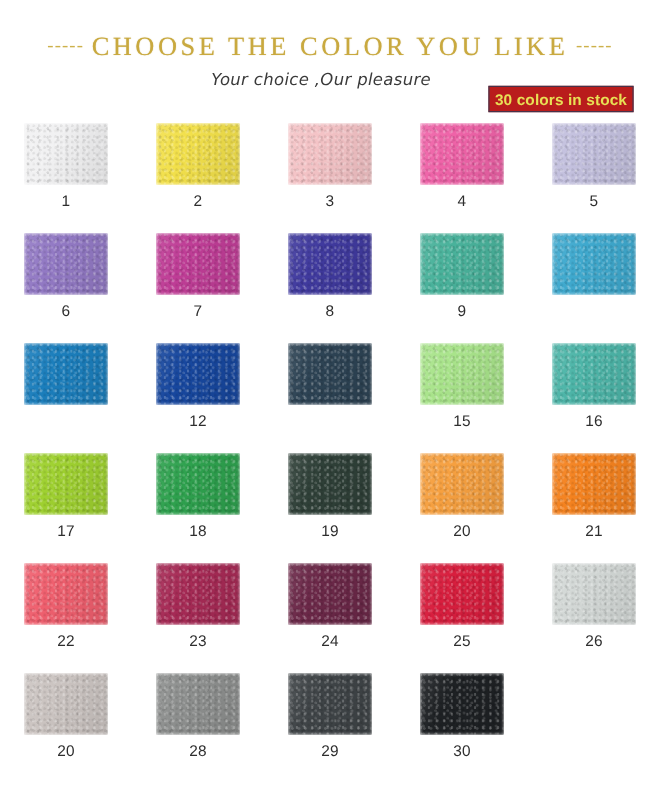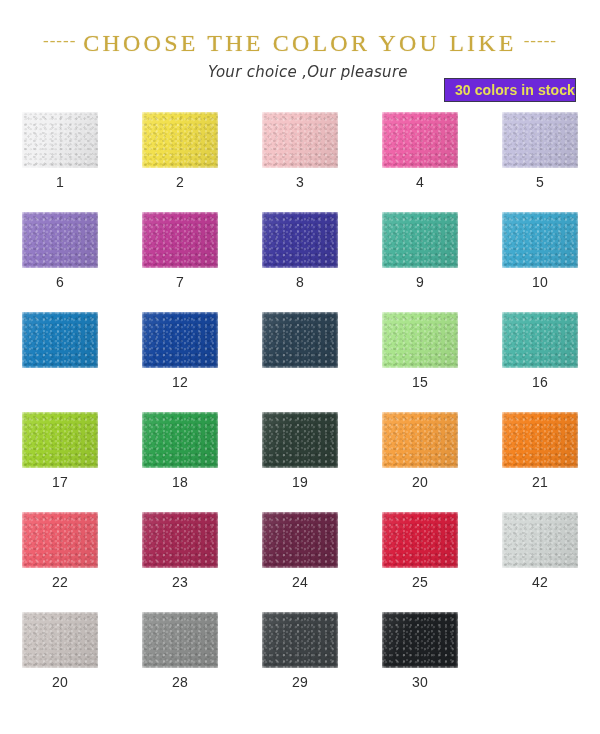--- a/index.html
+++ b/index.html
@@ -50,42 +50,42 @@
     vertical-align: middle;
     position: relative;
     top: -3px;
   }
   .title-dash.left  { margin-right: 7px; }
   .title-dash.right { margin-left: 7px; }
 
   #subtitle {
     position: absolute;
     top: 63px;
-    left: 16px;
+    left: 0;
     width: 584px;
     text-align: center;
     font-family: "DejaVu Sans", sans-serif;
     font-style: italic;
     font-size: 15px;
     letter-spacing: 0.3px;
     color: #3a3a3a;
     white-space: nowrap;
   }
 
   #stock-badge {
     position: absolute;
     top: 78px;
     left: 444px;
     width: 130px;
     height: 22px;
-    background: #6d28d9;
+    background: #b91c1c;
     border: 1px solid #3b3650;
     display: flex;
     align-items: center;
-    justify-content: flex-end;
+    justify-content: center;
   }
   #stock-badge-label {
     font-family: "Liberation Sans", sans-serif;
     font-size: 14px;
     font-weight: 700;
     color: #e8e055;
     letter-spacing: 0.1px;
     white-space: nowrap;
   }
 
@@ -206,21 +206,20 @@
     <div class="swatch-cell">
       <div class="swatch-chip" style="background-color: rgb(64, 58, 158);"></div>
       <div class="swatch-label">8</div>
     </div>
     <div class="swatch-cell">
       <div class="swatch-chip" style="background-color: rgb(73, 178, 155);"></div>
       <div class="swatch-label">9</div>
     </div>
     <div class="swatch-cell">
       <div class="swatch-chip" style="background-color: rgb(63, 169, 206);"></div>
-      <div class="swatch-label">10</div>
     </div>
     <div class="swatch-cell">
       <div class="swatch-chip" style="background-color: rgb(27, 126, 188);"></div>
     </div>
     <div class="swatch-cell">
       <div class="swatch-chip" style="background-color: rgb(23, 71, 158);"></div>
       <div class="swatch-label">12</div>
     </div>
     <div class="swatch-cell">
       <div class="swatch-chip" style="background-color: rgb(45, 67, 84);"></div>
@@ -264,21 +263,21 @@
     <div class="swatch-cell">
       <div class="swatch-chip" style="background-color: rgb(107, 40, 72);"></div>
       <div class="swatch-label">24</div>
     </div>
     <div class="swatch-cell">
       <div class="swatch-chip" style="background-color: rgb(216, 30, 62);"></div>
       <div class="swatch-label">25</div>
     </div>
     <div class="swatch-cell">
       <div class="swatch-chip" style="background-color: rgb(211, 216, 214);"></div>
-      <div class="swatch-label">42</div>
+      <div class="swatch-label">26</div>
     </div>
     <div class="swatch-cell">
       <div class="swatch-chip" style="background-color: rgb(203, 196, 193);"></div>
       <div class="swatch-label">20</div>
     </div>
     <div class="swatch-cell">
       <div class="swatch-chip" style="background-color: rgb(141, 143, 142);"></div>
       <div class="swatch-label">28</div>
     </div>
     <div class="swatch-cell">

